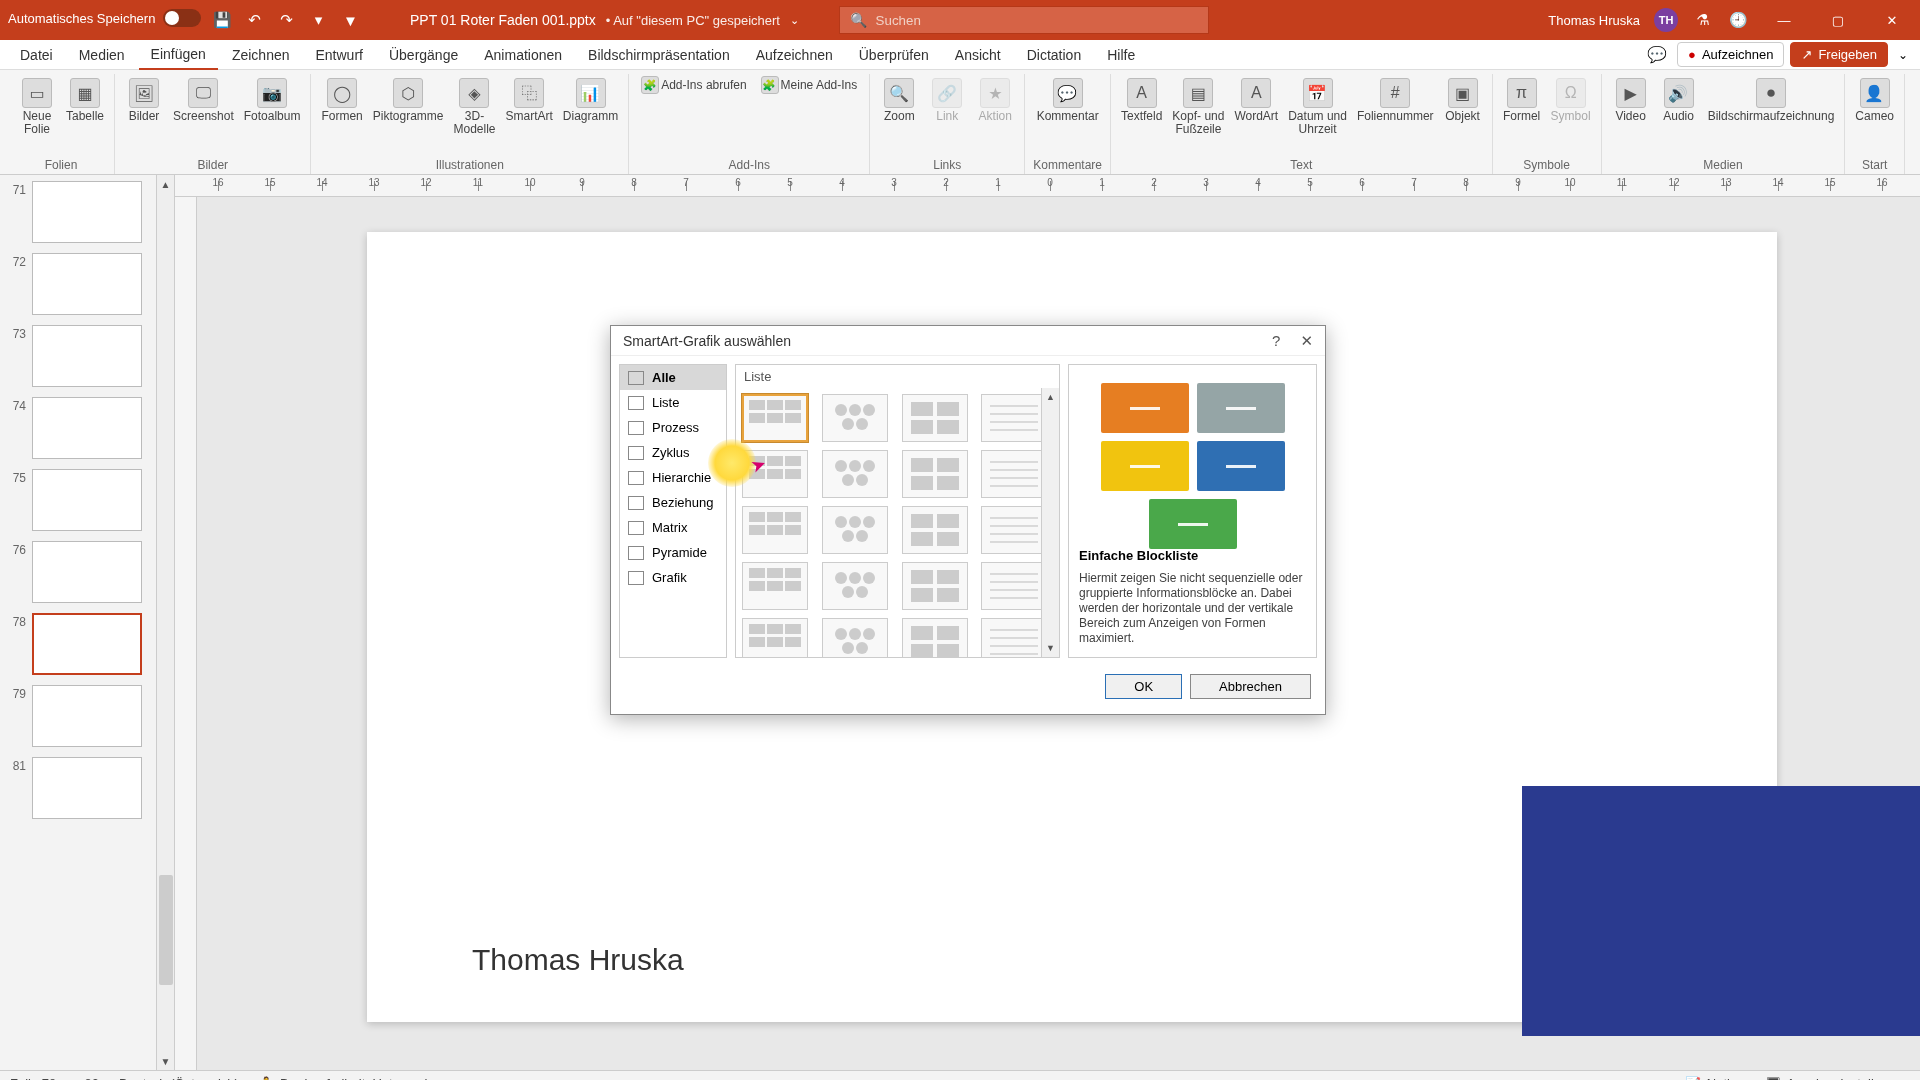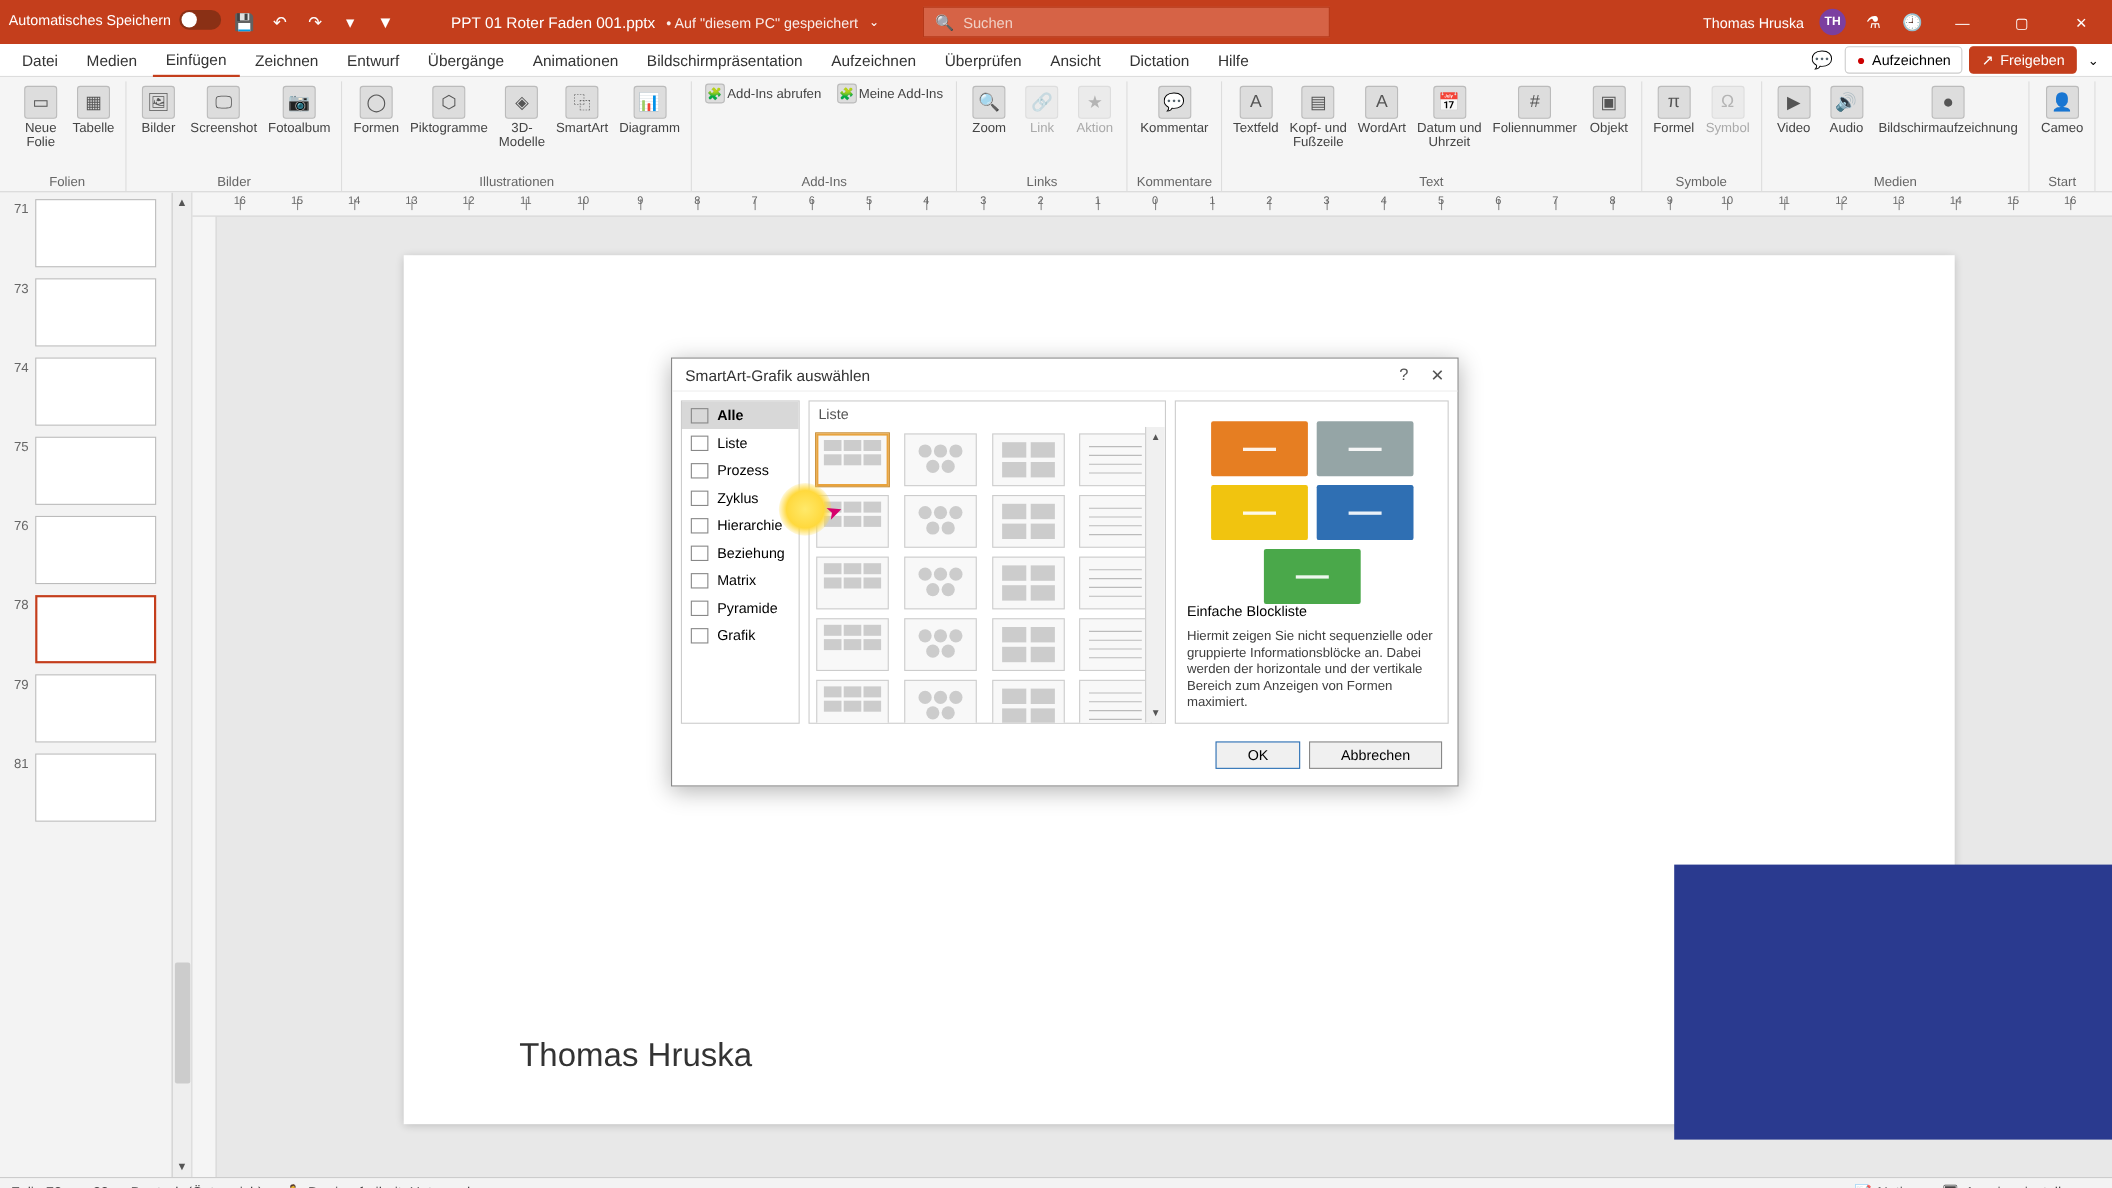--- a/index.html
+++ b/index.html
@@ -78,21 +78,21 @@
 .gal-head{padding:4px 8px;font-size:13px;color:#555}
 .gal-grid{flex:1;padding:6px;display:grid;grid-template-columns:repeat(4,1fr);gap:8px;overflow-y:hidden;position:relative}
 .gal-item{width:66px;height:48px;border:1px solid #ccc;background:#f8f8f8;cursor:pointer;display:flex;align-items:center;justify-content:center}
 .gal-item.selected{border:2px solid #e8a33d;box-shadow:0 0 0 1px #c78a2f}
 .gal-item svg{width:56px;height:40px}
 .gal-scroll{width:18px;border-left:1px solid #ccc;background:#f0f0f0;position:absolute;right:0;top:0;bottom:0}
 .dlg-preview{flex:1;border:1px solid #ccc;padding:10px;display:flex;flex-direction:column}
 .prev-canvas{height:165px;display:flex;flex-wrap:wrap;gap:8px;align-content:flex-start;justify-content:center;padding:8px}
 .prev-block{width:88px;height:50px;border-radius:2px;display:flex;align-items:center;justify-content:center}
 .prev-block .dash{width:30px;height:3px;background:rgba(255,255,255,.9)}
-.prev-title{font-size:13px;font-weight:400;margin:8px 0}
+.prev-title{font-size:13px;font-weight:700;margin:8px 0}
 .prev-desc{font-size:12px;color:#404040;line-height:15px}
 .dlg-buttons{display:flex;justify-content:flex-end;gap:8px;padding:8px 14px}
 .dlg-btn{padding:4px 28px;font-size:13px;border:1px solid #888;background:#f0f0f0;cursor:pointer}
 .dlg-btn.primary{border:1px solid #2a6fb5}
 
 
 .cursor-spot{position:absolute;width:48px;height:48px;border-radius:50%;background:radial-gradient(circle,#ffe96a 0%,#ffd93d 50%,transparent 75%);pointer-events:none;z-index:5}
 .cursor-arrow{position:absolute;font-size:18px;color:#d6006c;z-index:6;pointer-events:none;transform:rotate(-20deg)}
 
 
@@ -333,20 +333,24 @@
       </div>
       <div class="rgroup-label">Start</div>
     </div>
   </div>
 
 <div class="main">
   <div class="thumbs">
     <div class="thumb-scroll" id="thumbs">
         <div class="thumb-item">
           <div class="thumb-num">71</div>
+          <div class="thumb-slide"></div>
+        </div>
+        <div class="thumb-item">
+          <div class="thumb-num">72</div>
           <div class="thumb-slide"></div>
         </div>
         <div class="thumb-item">
           <div class="thumb-num">73</div>
           <div class="thumb-slide"></div>
         </div>
         <div class="thumb-item">
           <div class="thumb-num">74</div>
           <div class="thumb-slide"></div>
         </div>

